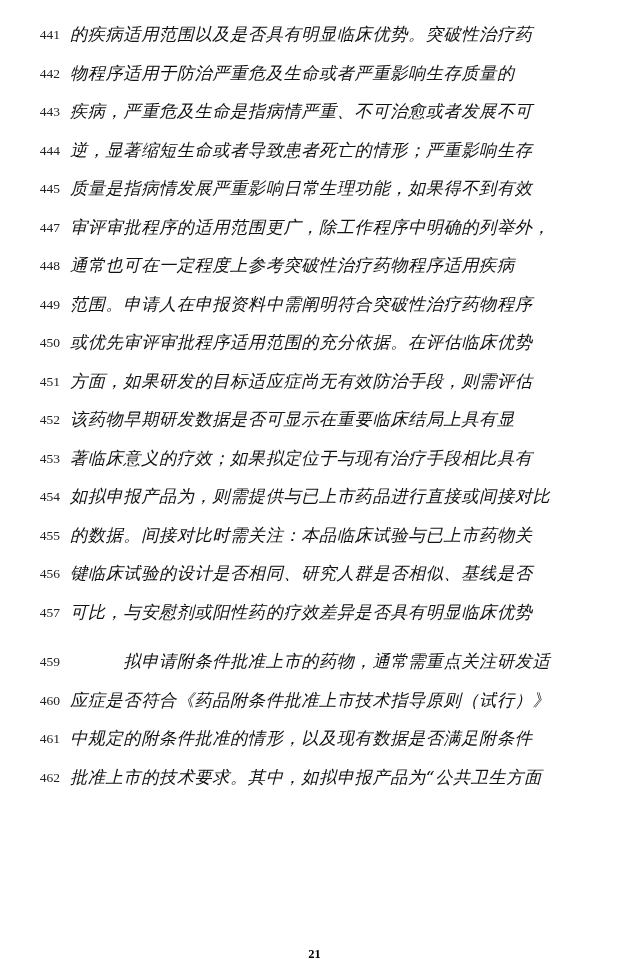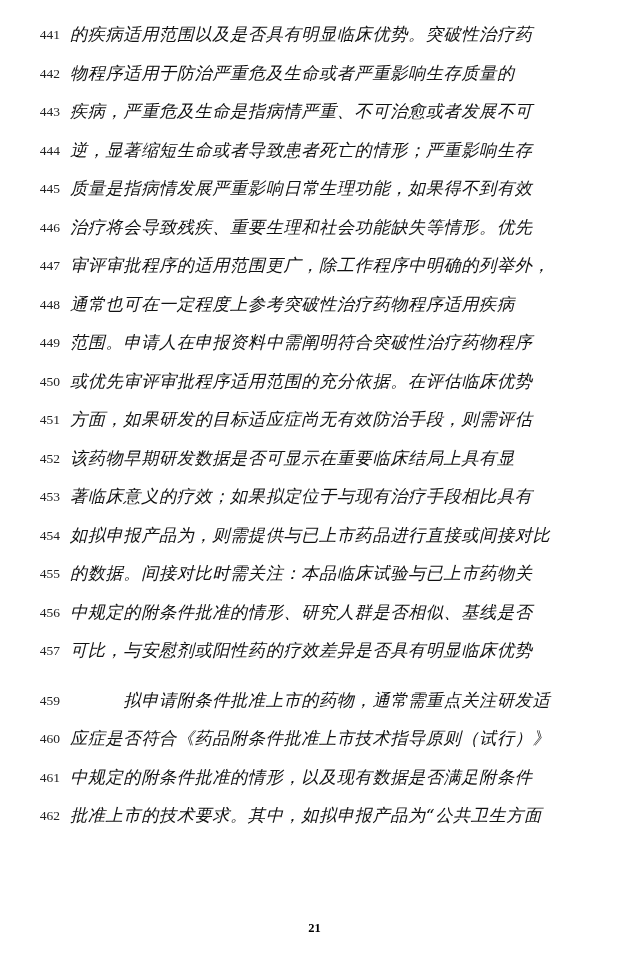--- a/index.html
+++ b/index.html
@@ -54,21 +54,21 @@
   .line-text.indent {
     text-indent: 0;
   }
   .para-gap {
     height: 11px;
   }
   .page-footer {
     position: absolute;
     left: 0;
     right: 0;
-    bottom: 30px;
+    bottom: 4px;
     text-align: center;
     font-family: "Liberation Serif", "DejaVu Serif", serif;
     font-size: 12.5px;
     font-weight: bold;
     color: #000000;
   }
 </style>
 </head>
 <body>
 
@@ -93,24 +93,20 @@
     <div class="line-row">
       <div class="line-num">444</div>
       <div class="line-text">逆，显著缩短生命或者导致患者死亡的情形；严重影响生存</div>
     </div>
 
     <div class="line-row">
       <div class="line-num">445</div>
       <div class="line-text">质量是指病情发展严重影响日常生理功能，如果得不到有效</div>
     </div>
 
-    <div class="line-row">
-      <div class="line-num">446</div>
-      <div class="line-text">治疗将会导致残疾、重要生理和社会功能缺失等情形。优先</div>
-    </div>
 
     <div class="line-row">
       <div class="line-num">447</div>
       <div class="line-text">审评审批程序的适用范围更广，除工作程序中明确的列举外，</div>
     </div>
 
     <div class="line-row">
       <div class="line-num">448</div>
       <div class="line-text">通常也可在一定程度上参考突破性治疗药物程序适用疾病</div>
     </div>
@@ -145,21 +141,21 @@
       <div class="line-text">如拟申报产品为，则需提供与已上市药品进行直接或间接对比</div>
     </div>
 
     <div class="line-row">
       <div class="line-num">455</div>
       <div class="line-text">的数据。间接对比时需关注：本品临床试验与已上市药物关</div>
     </div>
 
     <div class="line-row">
       <div class="line-num">456</div>
-      <div class="line-text">中规定的附条件批准的情形、研究人群是否相似、基线是否</div>
+      <div class="line-text">键临床试验的设计是否相同、研究人群是否相似、基线是否</div>
     </div>
 
     <div class="line-row">
       <div class="line-num">457</div>
       <div class="line-text">可比，与安慰剂或阳性药的疗效差异是否具有明显临床优势</div>
     </div>
 
 
     <div class="para-gap"></div>
 

